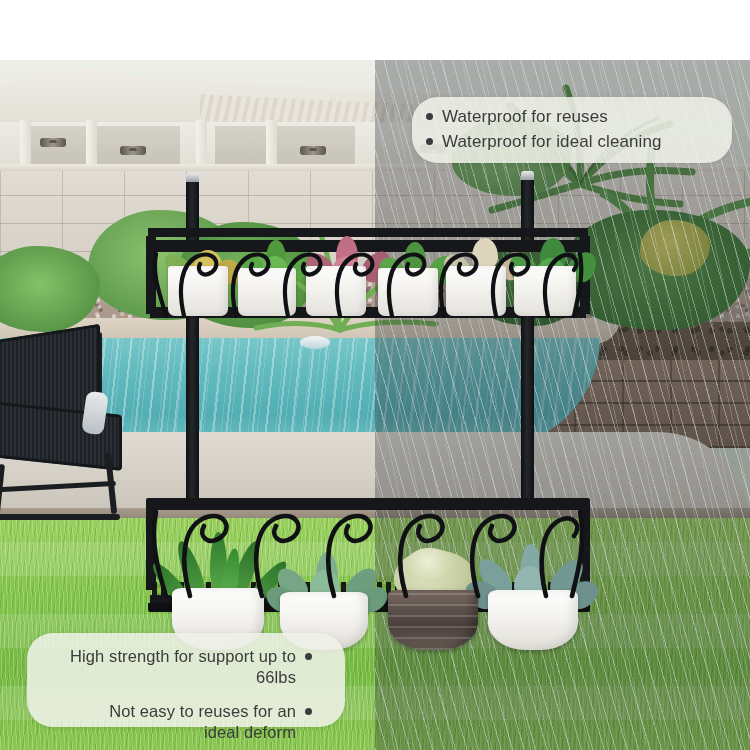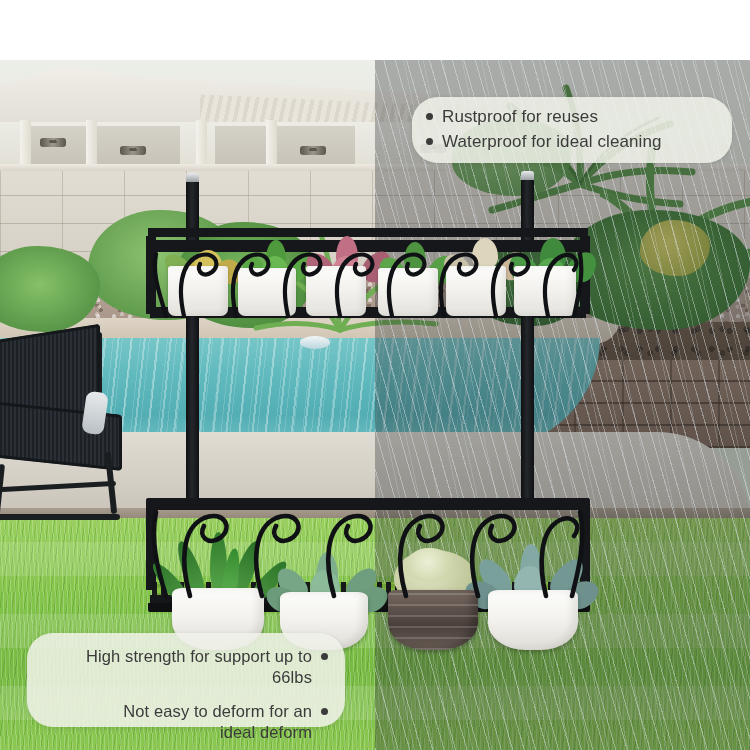--- a/index.html
+++ b/index.html
@@ -268,21 +268,21 @@
 
   
   .callout{
     position:absolute; z-index:60;
     background:rgba(240,242,233,.86);
     border-radius:26px;
     box-shadow:0 1px 5px rgba(0,0,0,.10);
     color:#3b3b3b;
   }
   .callout-tr{ left:412px; top:97px; width:320px; height:66px; padding:9px 16px 9px 14px; }
-  .callout-bl{ left:27px; top:633px; width:318px; height:94px; padding:13px 17px; }
+  .callout-bl{ left:27px; top:633px; width:318px; height:94px; padding:13px 33px; }
 
   .bullet-row{ display:flex; align-items:flex-start; gap:9px; line-height:1.26; }
   .bullet-row.right{ justify-content:flex-end; text-align:right; }
   .dot{
     flex:0 0 auto; width:7px; height:7px; border-radius:50%;
     background:#3b3b3b; margin-top:7px;
   }
   .ctxt{ font-size:17px; color:#3b3b3b; letter-spacing:.1px; }
   .callout-bl .ctxt{ font-size:16.5px; line-height:1.3; }
   .callout-bl .bullet-row + .bullet-row{ margin-top:12px; }
@@ -519,32 +519,32 @@
       <div class="mesh-lip"></div>
       <div class="metal bot-floor" style="top:535px;height:8px;"></div>
       <div class="post post-low-l"></div>
       <div class="post post-low-r"></div>
     </div>
   </div>
 
   <div class="callout callout-tr">
     <div class="bullet-row">
       <span class="dot"></span>
-      <span class="ctxt">Rustproof for reuses</span>
+      <span class="ctxt">Waterproof for reuses</span>
     </div>
     <div class="bullet-row">
       <span class="dot"></span>
       <span class="ctxt">Waterproof for ideal cleaning</span>
     </div>
   </div>
 
   <div class="callout callout-bl">
     <div class="bullet-row right">
       <span class="ctxt"><span>High strength for support up to</span><br><span>66lbs</span></span>
       <span class="dot"></span>
     </div>
     <div class="bullet-row right">
-      <span class="ctxt"><span>Not easy to deform for an</span><br><span>ideal deform</span></span>
+      <span class="ctxt"><span>Not easy to reuses for an</span><br><span>ideal deform</span></span>
       <span class="dot"></span>
     </div>
   </div>
 
 </div>
 
 </body></html>

